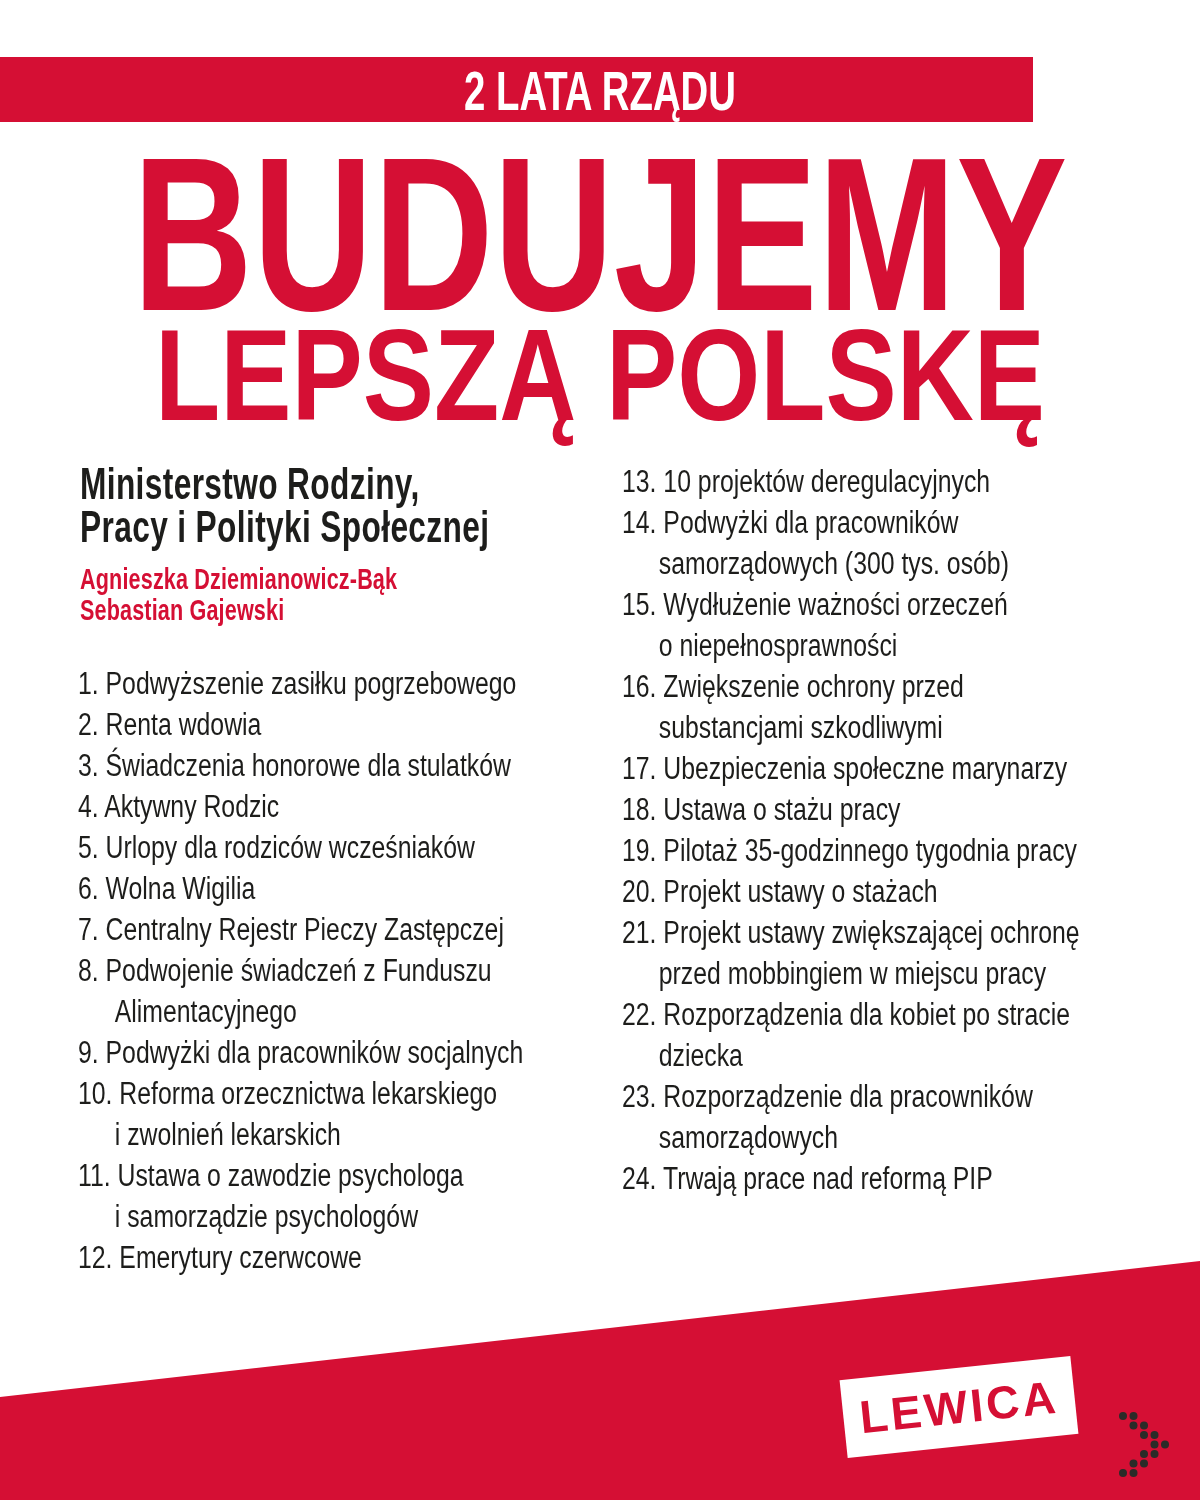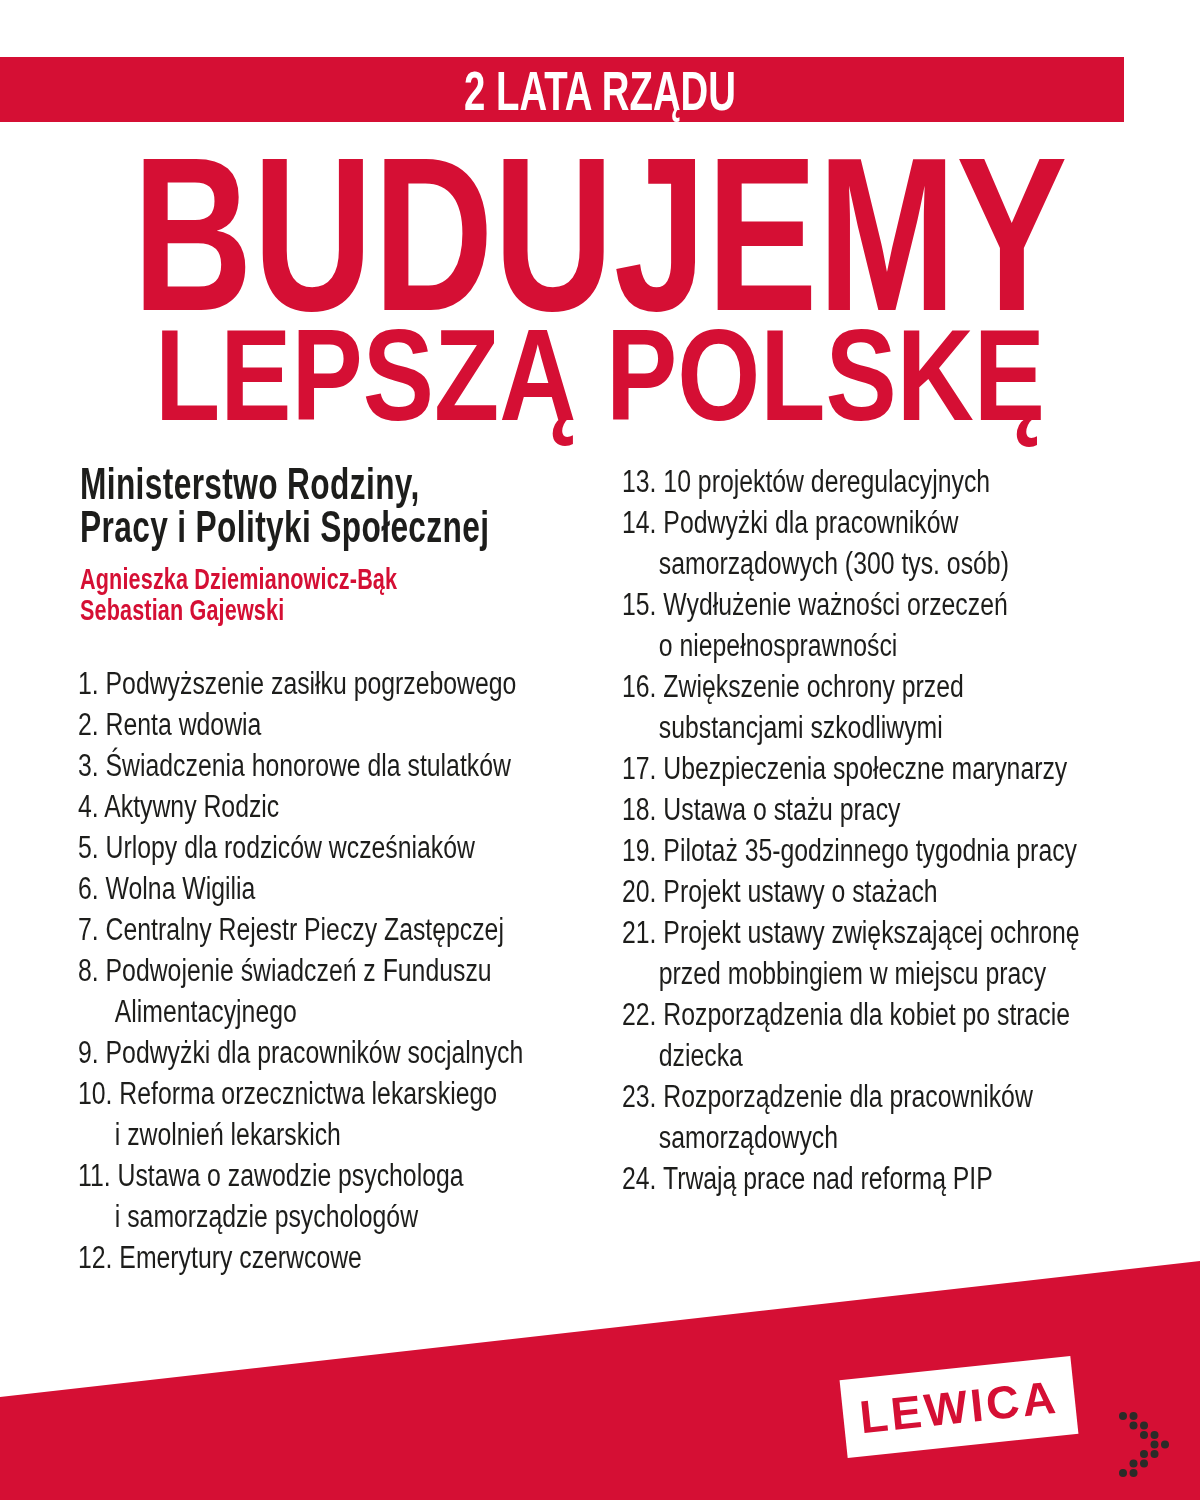--- a/index.html
+++ b/index.html
@@ -2,21 +2,21 @@
 <html><head>
 <meta charset="utf-8">
 <style>
   html,body{margin:0;padding:0;background:#ffffff;}
   .poster{
     position:relative;width:1200px;height:1500px;background:#ffffff;overflow:hidden;
     font-family:"Liberation Sans",sans-serif;color:#1d1d1b;
   }
   
   .top-band{
-    position:absolute;left:0;top:57px;width:1124px;height:65px;background:#d50f34;
+    position:absolute;left:0;top:57px;width:1033px;height:65px;background:#d50f34;
   }
   
   .title-svg{position:absolute;left:0;top:0;}
   .title-svg text{font-family:"Liberation Sans",sans-serif;font-weight:bold;fill:#d50f34;}
   .band-svg text{font-family:"Liberation Sans",sans-serif;font-weight:bold;fill:#ffffff;}
 
   
   .ministry{
     position:absolute;left:80px;top:462px;width:700px;
     transform:scaleX(0.72);transform-origin:0 0;

